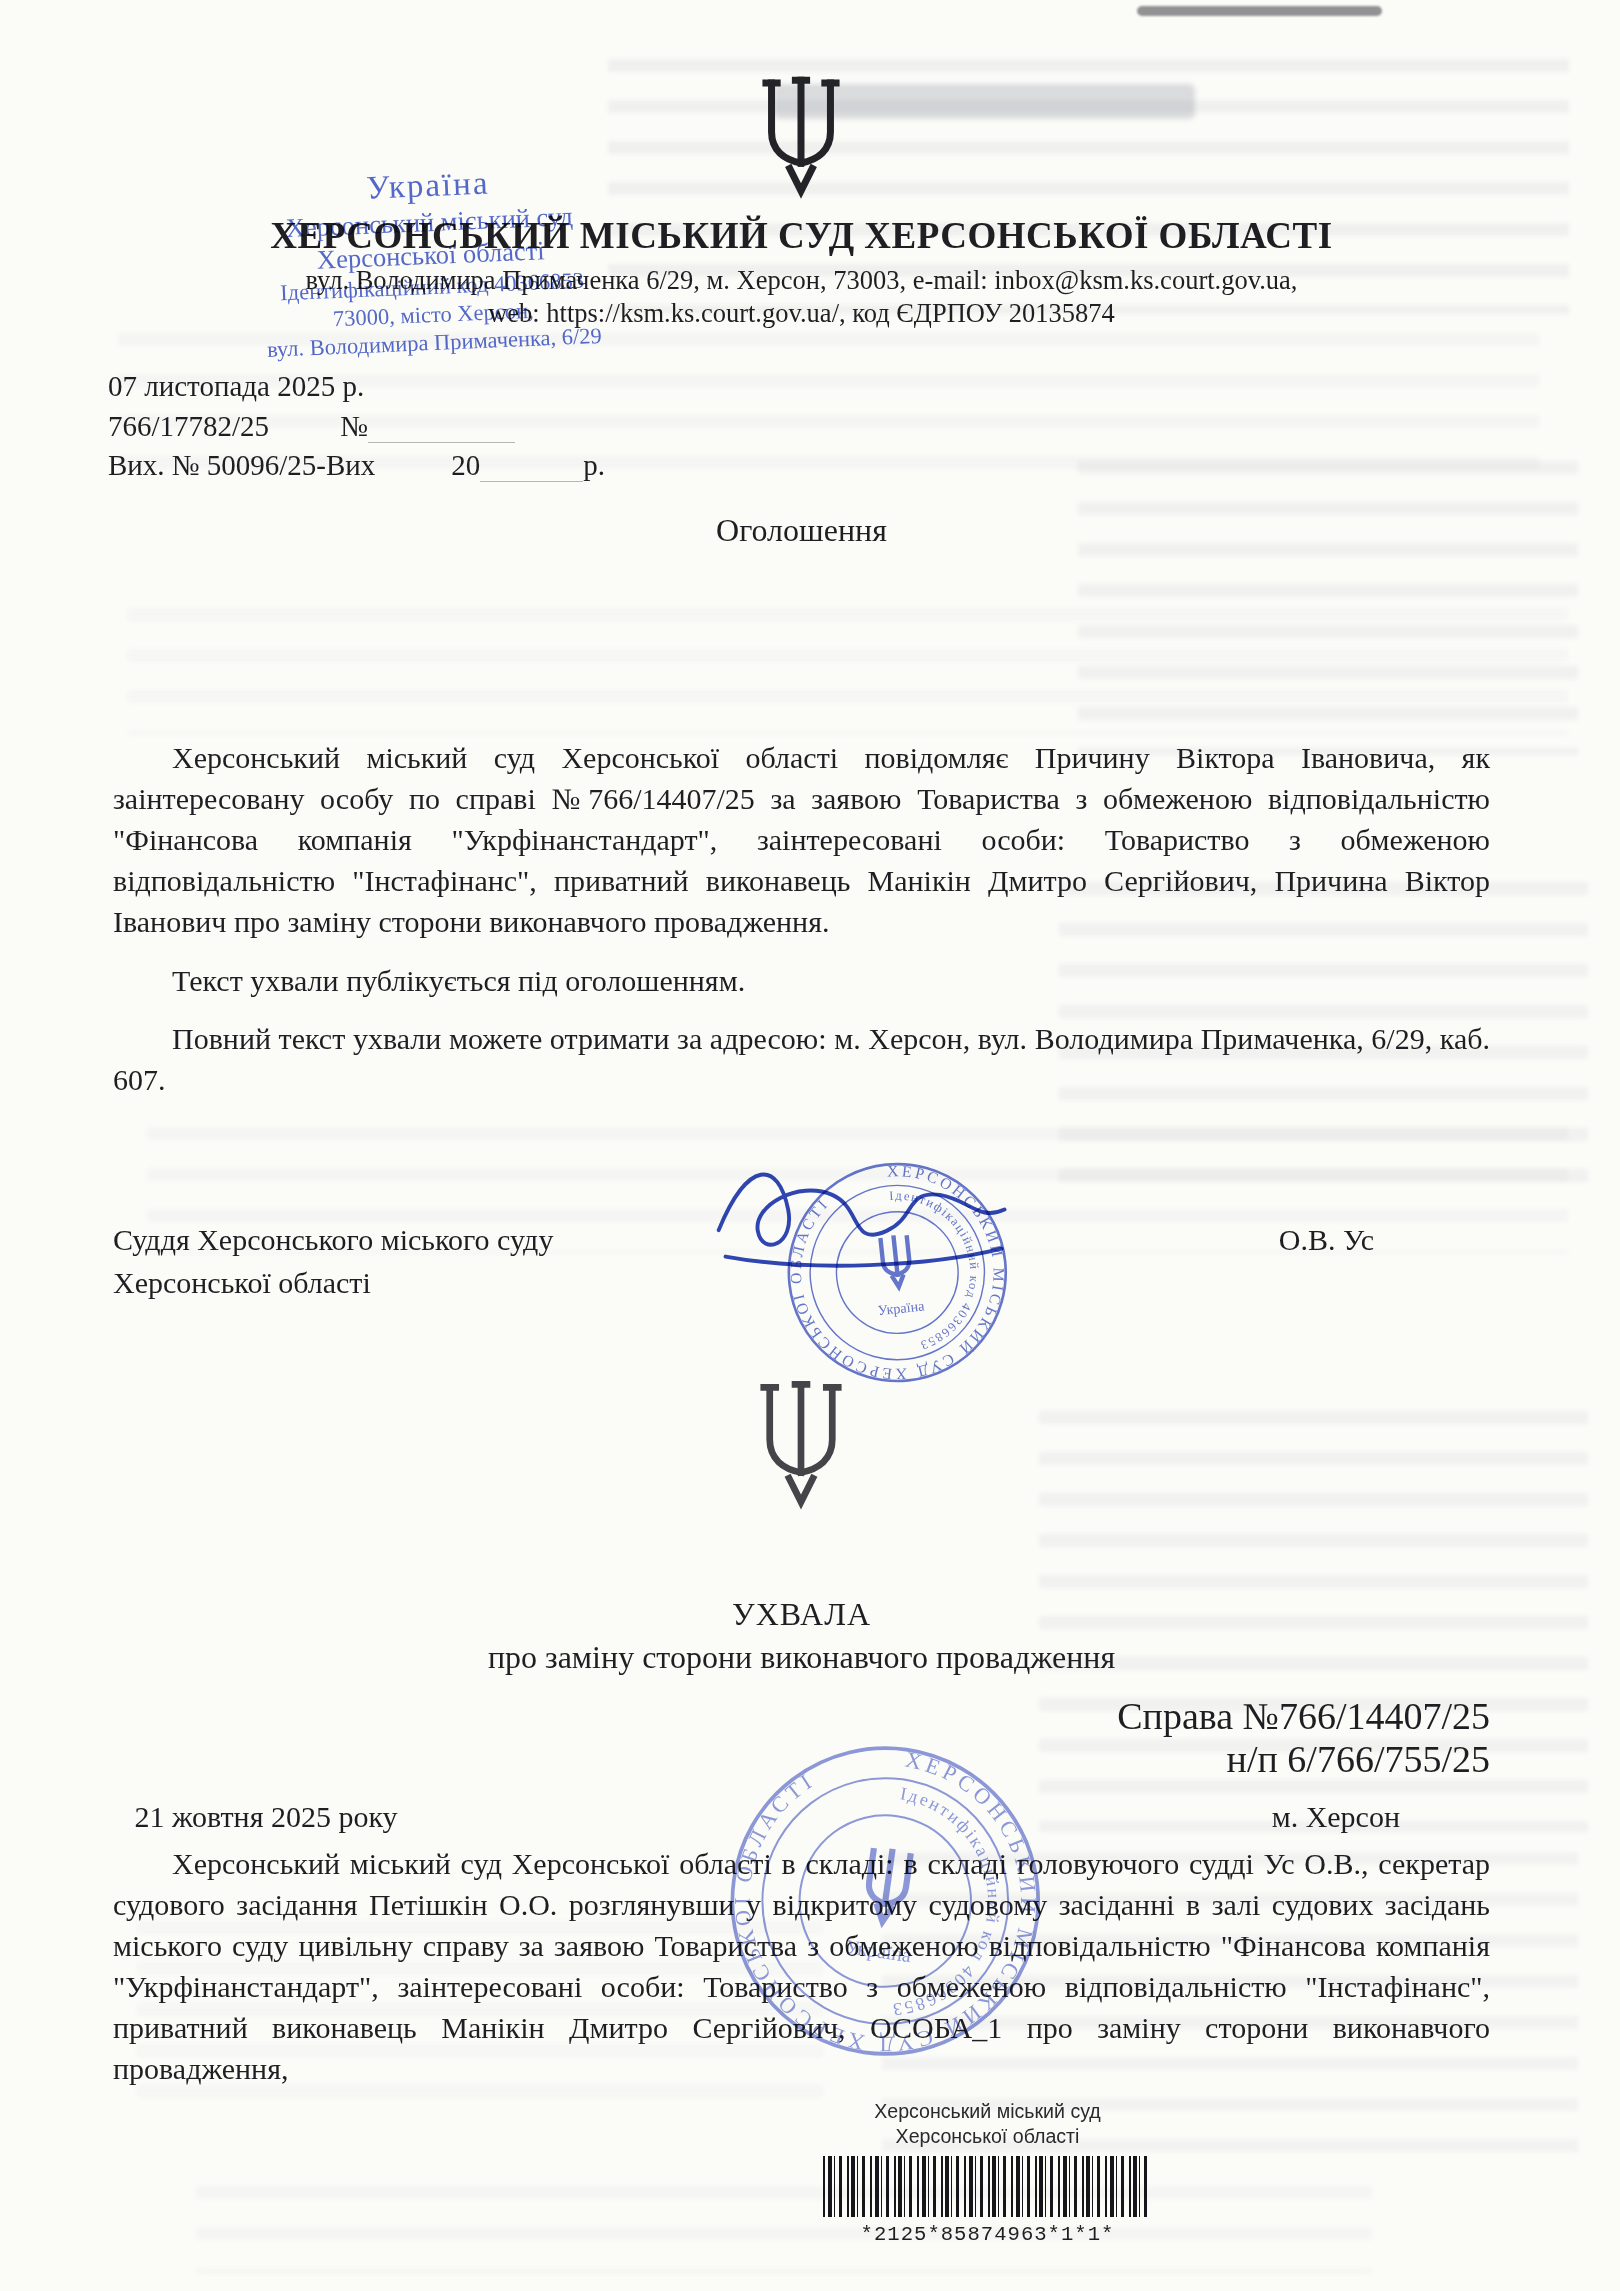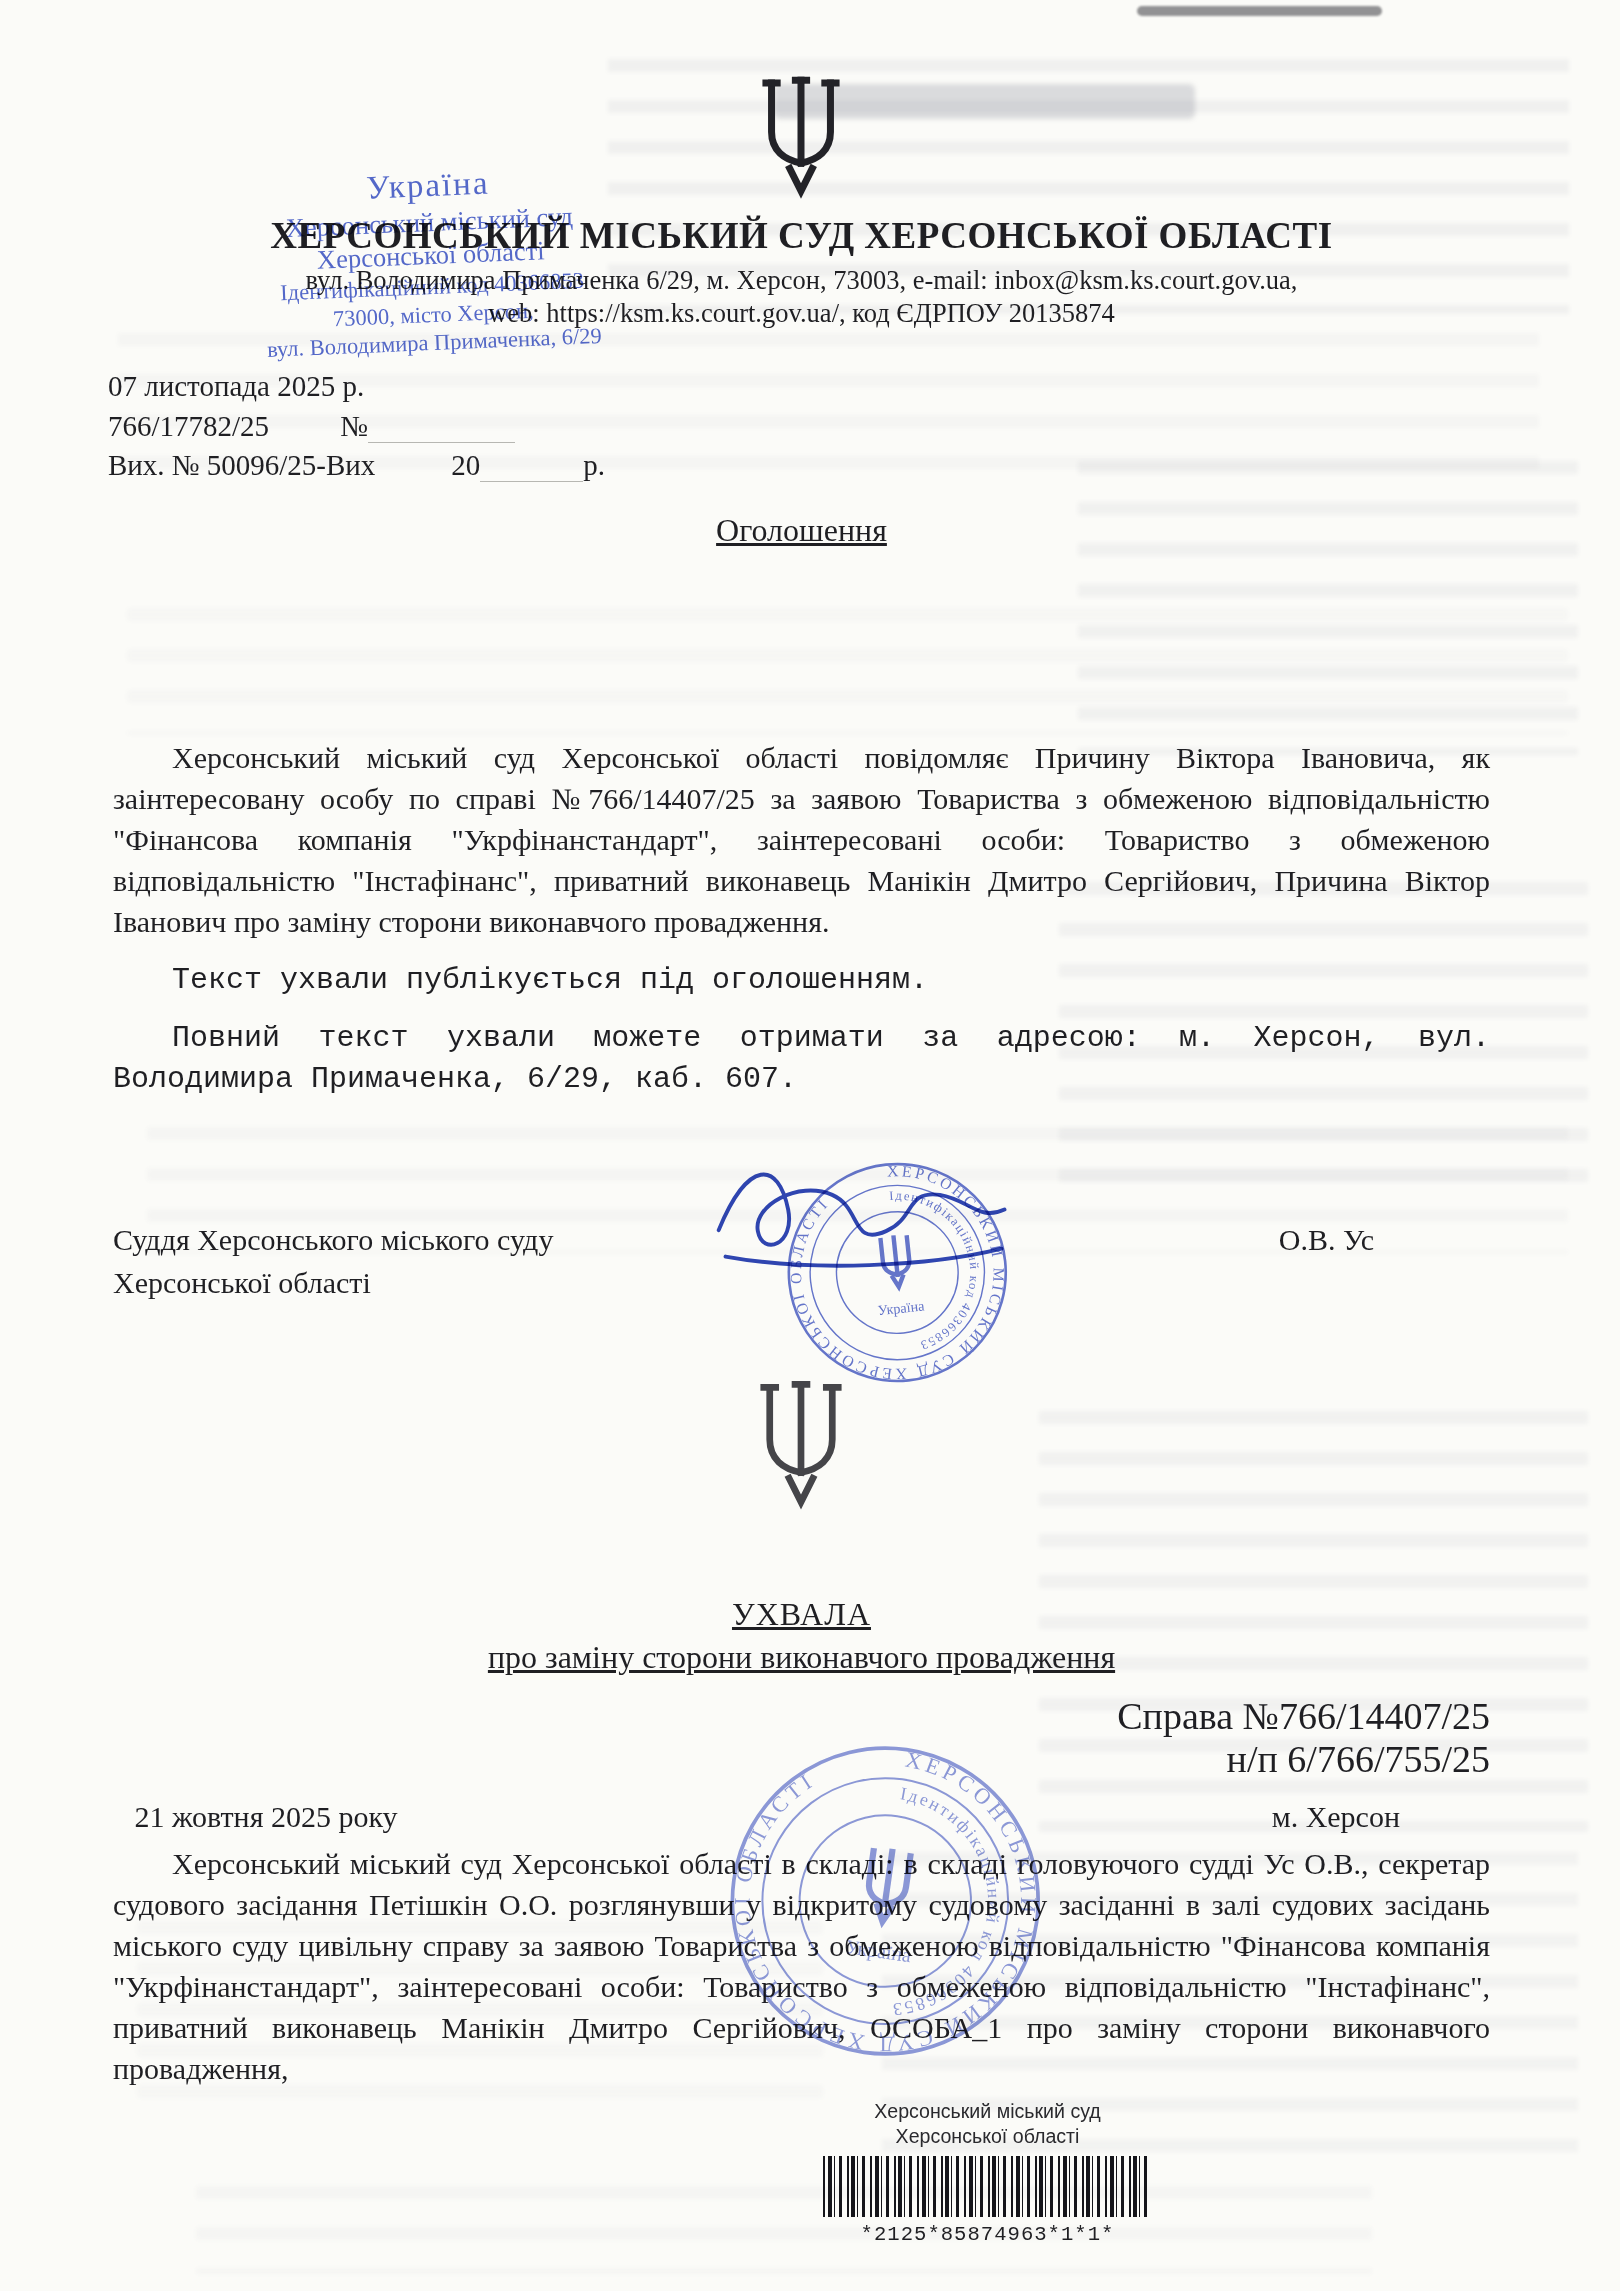--- a/index.html
+++ b/index.html
@@ -32,26 +32,26 @@
     mix-blend-mode:multiply; opacity:.88; line-height:1.25;
   }
   .corner-stamp .big{font-size:33px; letter-spacing:2px;}
   .corner-stamp .mid{font-size:26.5px;}
   .corner-stamp .sml{font-size:22.5px;}
 
   
   .ref{left:108px; font-size:29px; white-space:nowrap;}
   .blank{display:inline-block; border-bottom:1.5px solid #b7b7b2; height:27.4px; vertical-align:bottom;}
 
-  .title-line{font-size:32px;text-decoration:underline;}
+  .title-line{font-size:32px;}
   .body-text{
     font-size:30px; line-height:41px; text-align:justify;
   }
   .body-text p{margin:0; text-indent:59px;}
-  .body-text p + p{margin-top:17.6px;font-family:Liberation Mono, monospace;}
+  .body-text p + p{margin-top:17.6px;}
 
   .sig-row{left:113px; width:1377px; font-size:30px; display:flex; justify-content:space-between;align-items:center;}
 
   .right-col{left:113px; width:1377px; text-align:right; font-size:38px; padding-right:0;}
 
   .stamp-wrap{color:#3a50c2; mix-blend-mode:multiply;}
 
   
   .barcode-block{left:823px; top:2099px; width:329px; text-align:center;}
   .barcode-label{font-family:"Liberation Sans", sans-serif; font-size:19.6px; line-height:24.5px; color:#2a2a2e;}

